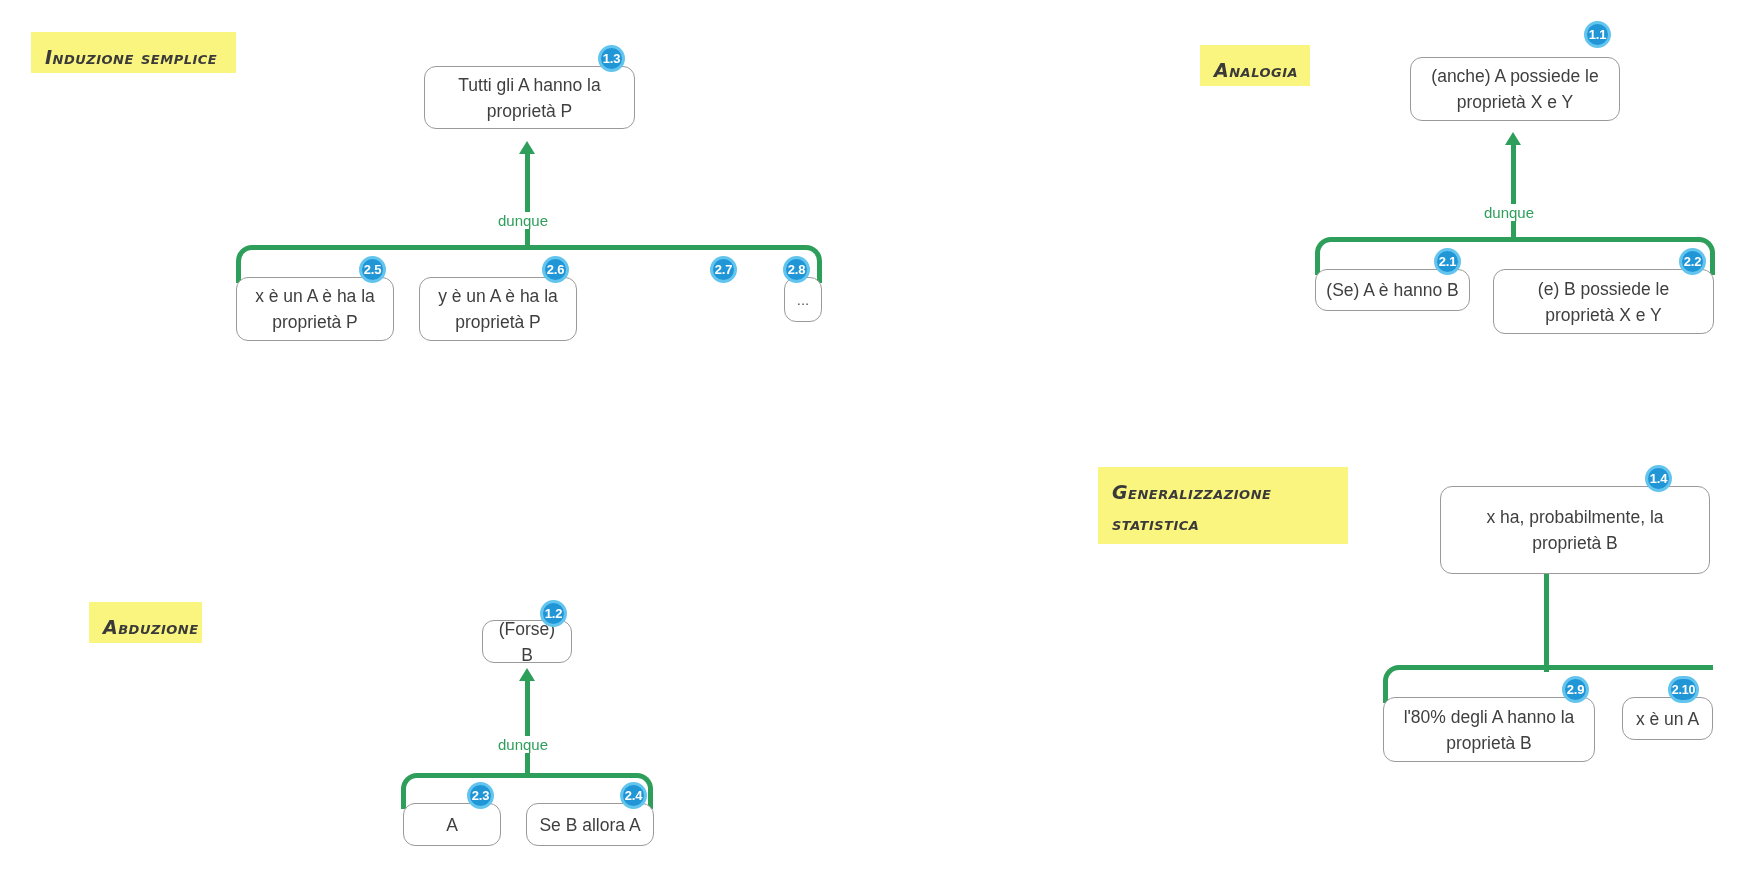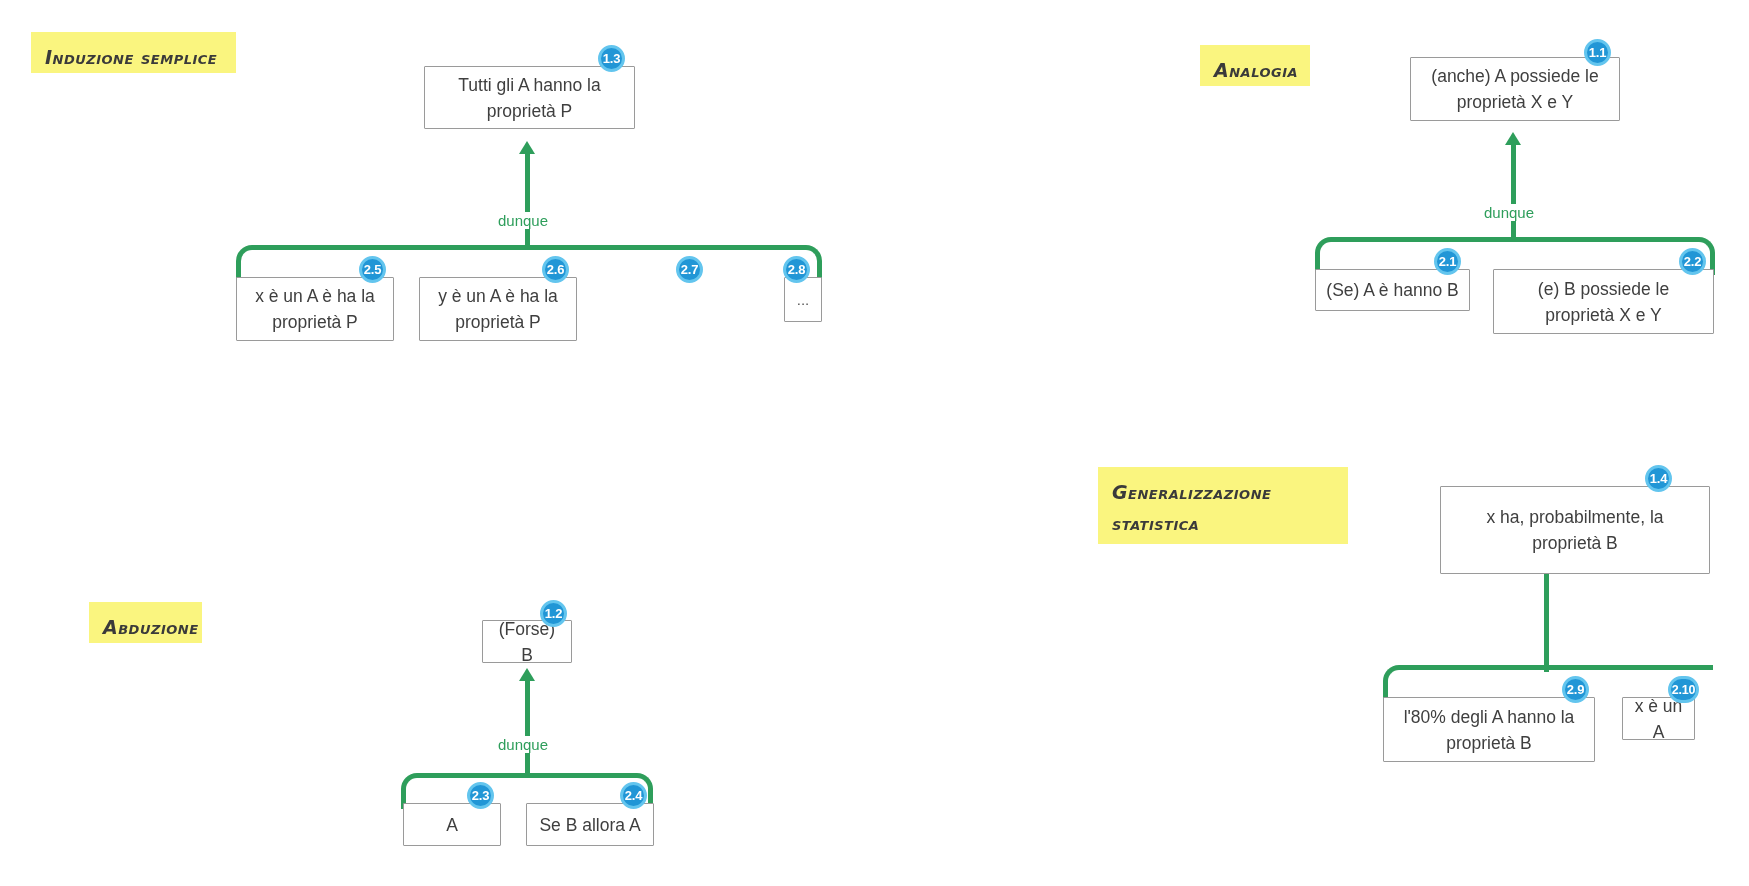--- a/index.html
+++ b/index.html
@@ -27,21 +27,21 @@
     padding:10px 14px;
     box-sizing:border-box;
     white-space:pre-line;
   }
 
   
   .node{
     position:absolute;
     box-sizing:border-box;
     border:1.3px solid #9a9a9a;
-    border-radius:1px;
+    border-radius:12px;
     background:#ffffff;
     color:#3f3f3f;
     font-size:17.5px;
     line-height:26px;
     display:flex;
     align-items:center;
     justify-content:center;
     text-align:center;
     padding:4px 10px;
     z-index:3;
@@ -112,29 +112,29 @@
   <div class="conn-label" style="left:494px;top:212px;">dunque</div>
 
   <div class="bracket" style="left:236px;top:245px;width:586px;height:38px;"></div>
 
   <div class="node" style="left:236px;top:277px;width:158px;height:64px;">x è un A è ha la proprietà P</div>
   <div class="badge" style="left:359px;top:256px;">2.5</div>
 
   <div class="node" style="left:419px;top:277px;width:158px;height:64px;">y è un A è ha la proprietà P</div>
   <div class="badge" style="left:542px;top:256px;">2.6</div>
 
-  <div class="badge" style="left:676px;top:256px;text-align:right;">2.7</div>
+  <div class="badge" style="left:710px;top:256px;text-align:right;">2.7</div>
 
   <div class="node ellipsis" style="left:784px;top:277px;width:38px;height:45px;">...</div>
   <div class="badge" style="left:783px;top:256px;">2.8</div>
 
   <div class="section-label" style="left:1180px;top:45px;width:110px;height:41px;margin-left:20px;">Analogia</div>
 
   <div class="node" style="left:1410px;top:57px;width:210px;height:64px;">(anche) A possiede le proprietà X e Y</div>
-  <div class="badge" style="left:1584px;top:39px;text-align:center;">1.1</div>
+  <div class="badge" style="left:1584px;top:21px;text-align:center;">1.1</div>
 
   <div class="arrowhead" style="left:1505px;top:132px;"></div>
   <div class="vline" style="left:1511px;top:143px;height:96px;"></div>
   <div class="conn-label" style="left:1480px;top:204px;">dunque</div>
 
   <div class="bracket" style="left:1315px;top:237px;width:400px;height:38px;"></div>
 
   <div class="node" style="left:1315px;top:269px;width:155px;height:42px;">(Se) A è hanno B</div>
   <div class="badge" style="left:1434px;top:248px;">2.1</div>
 
@@ -147,21 +147,21 @@
   <div class="node" style="left:1412px;top:486px;width:270px;height:88px;margin-left:28px;">x ha, probabilmente, la proprietà B</div>
   <div class="badge" style="left:1645px;top:465px;">1.4</div>
 
   <div class="vline" style="left:1544px;top:554px;height:118px;"></div>
 
   <div class="bracket open-right" style="left:1383px;top:665px;width:330px;height:38px;"></div>
 
   <div class="node" style="left:1383px;top:697px;width:212px;height:65px;">l'80% degli A hanno la proprietà B</div>
   <div class="badge" style="left:1562px;top:676px;text-align:right;">2.9</div>
 
-  <div class="node" style="left:1622px;top:697px;width:73px;height:43px;">x è un A</div>
+  <div class="node" style="left:1622px;top:697px;width:91px;height:43px;">x è un A</div>
   <div class="badge wide" style="left:1668px;top:676px;">2.10</div>
 
   <div class="section-label" style="left:89px;top:602px;width:113px;height:41px;">Abduzione</div>
 
   <div class="node" style="left:482px;top:620px;width:90px;height:43px;">(Forse) B</div>
   <div class="badge" style="left:540px;top:600px;">1.2</div>
 
   <div class="arrowhead" style="left:519px;top:668px;"></div>
   <div class="vline" style="left:525px;top:679px;height:99px;"></div>
   <div class="conn-label" style="left:494px;top:736px;">dunque</div>

